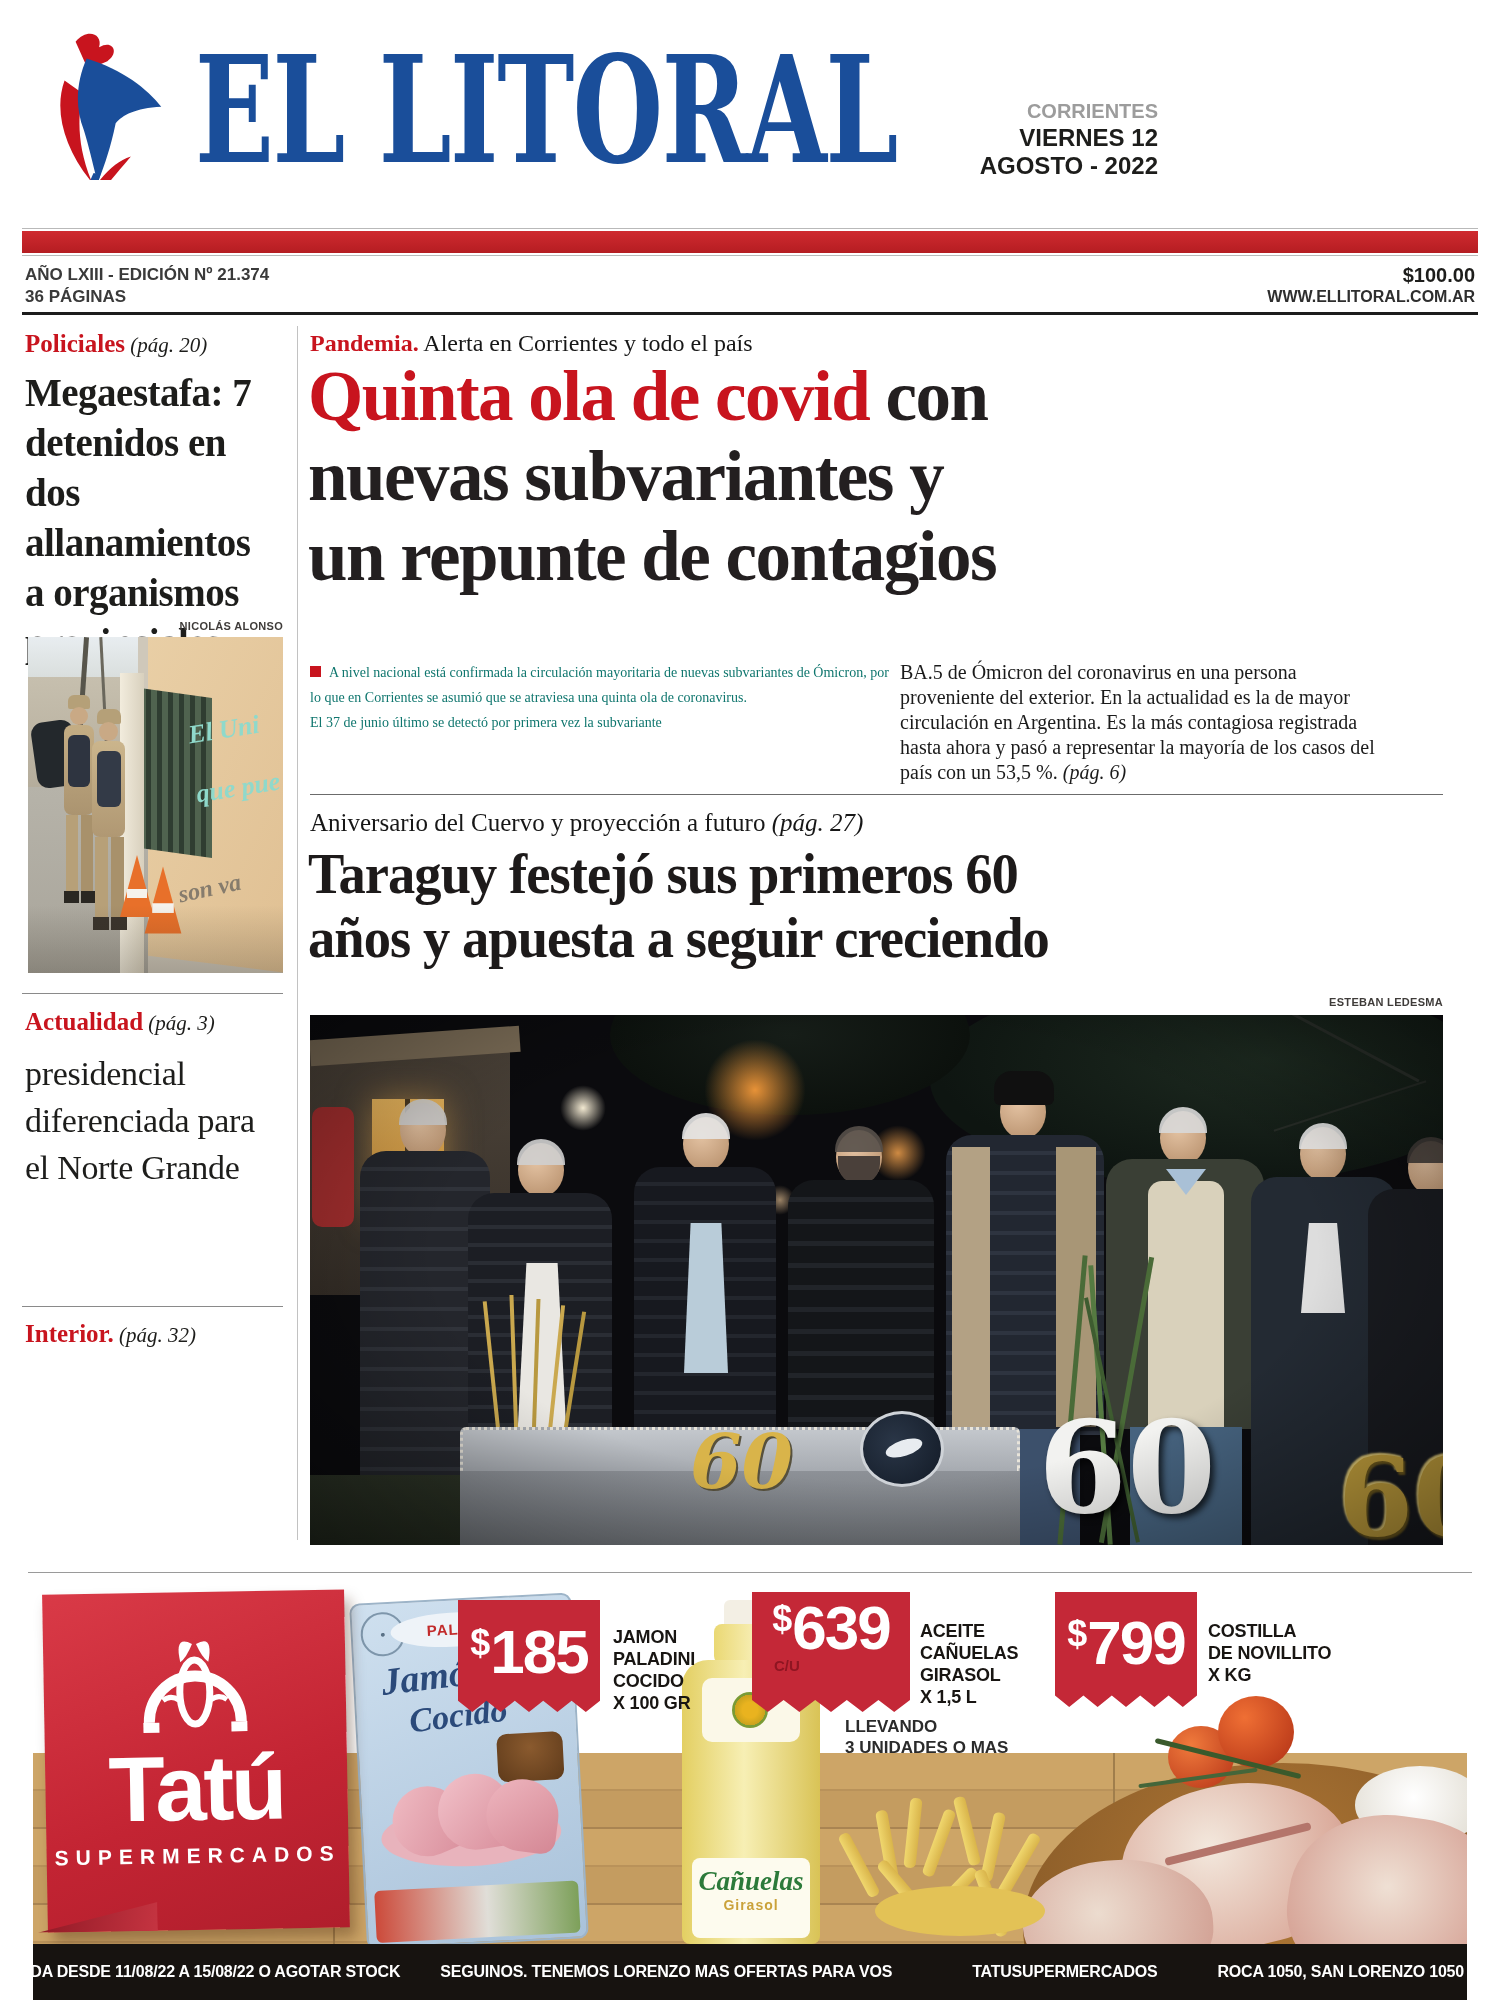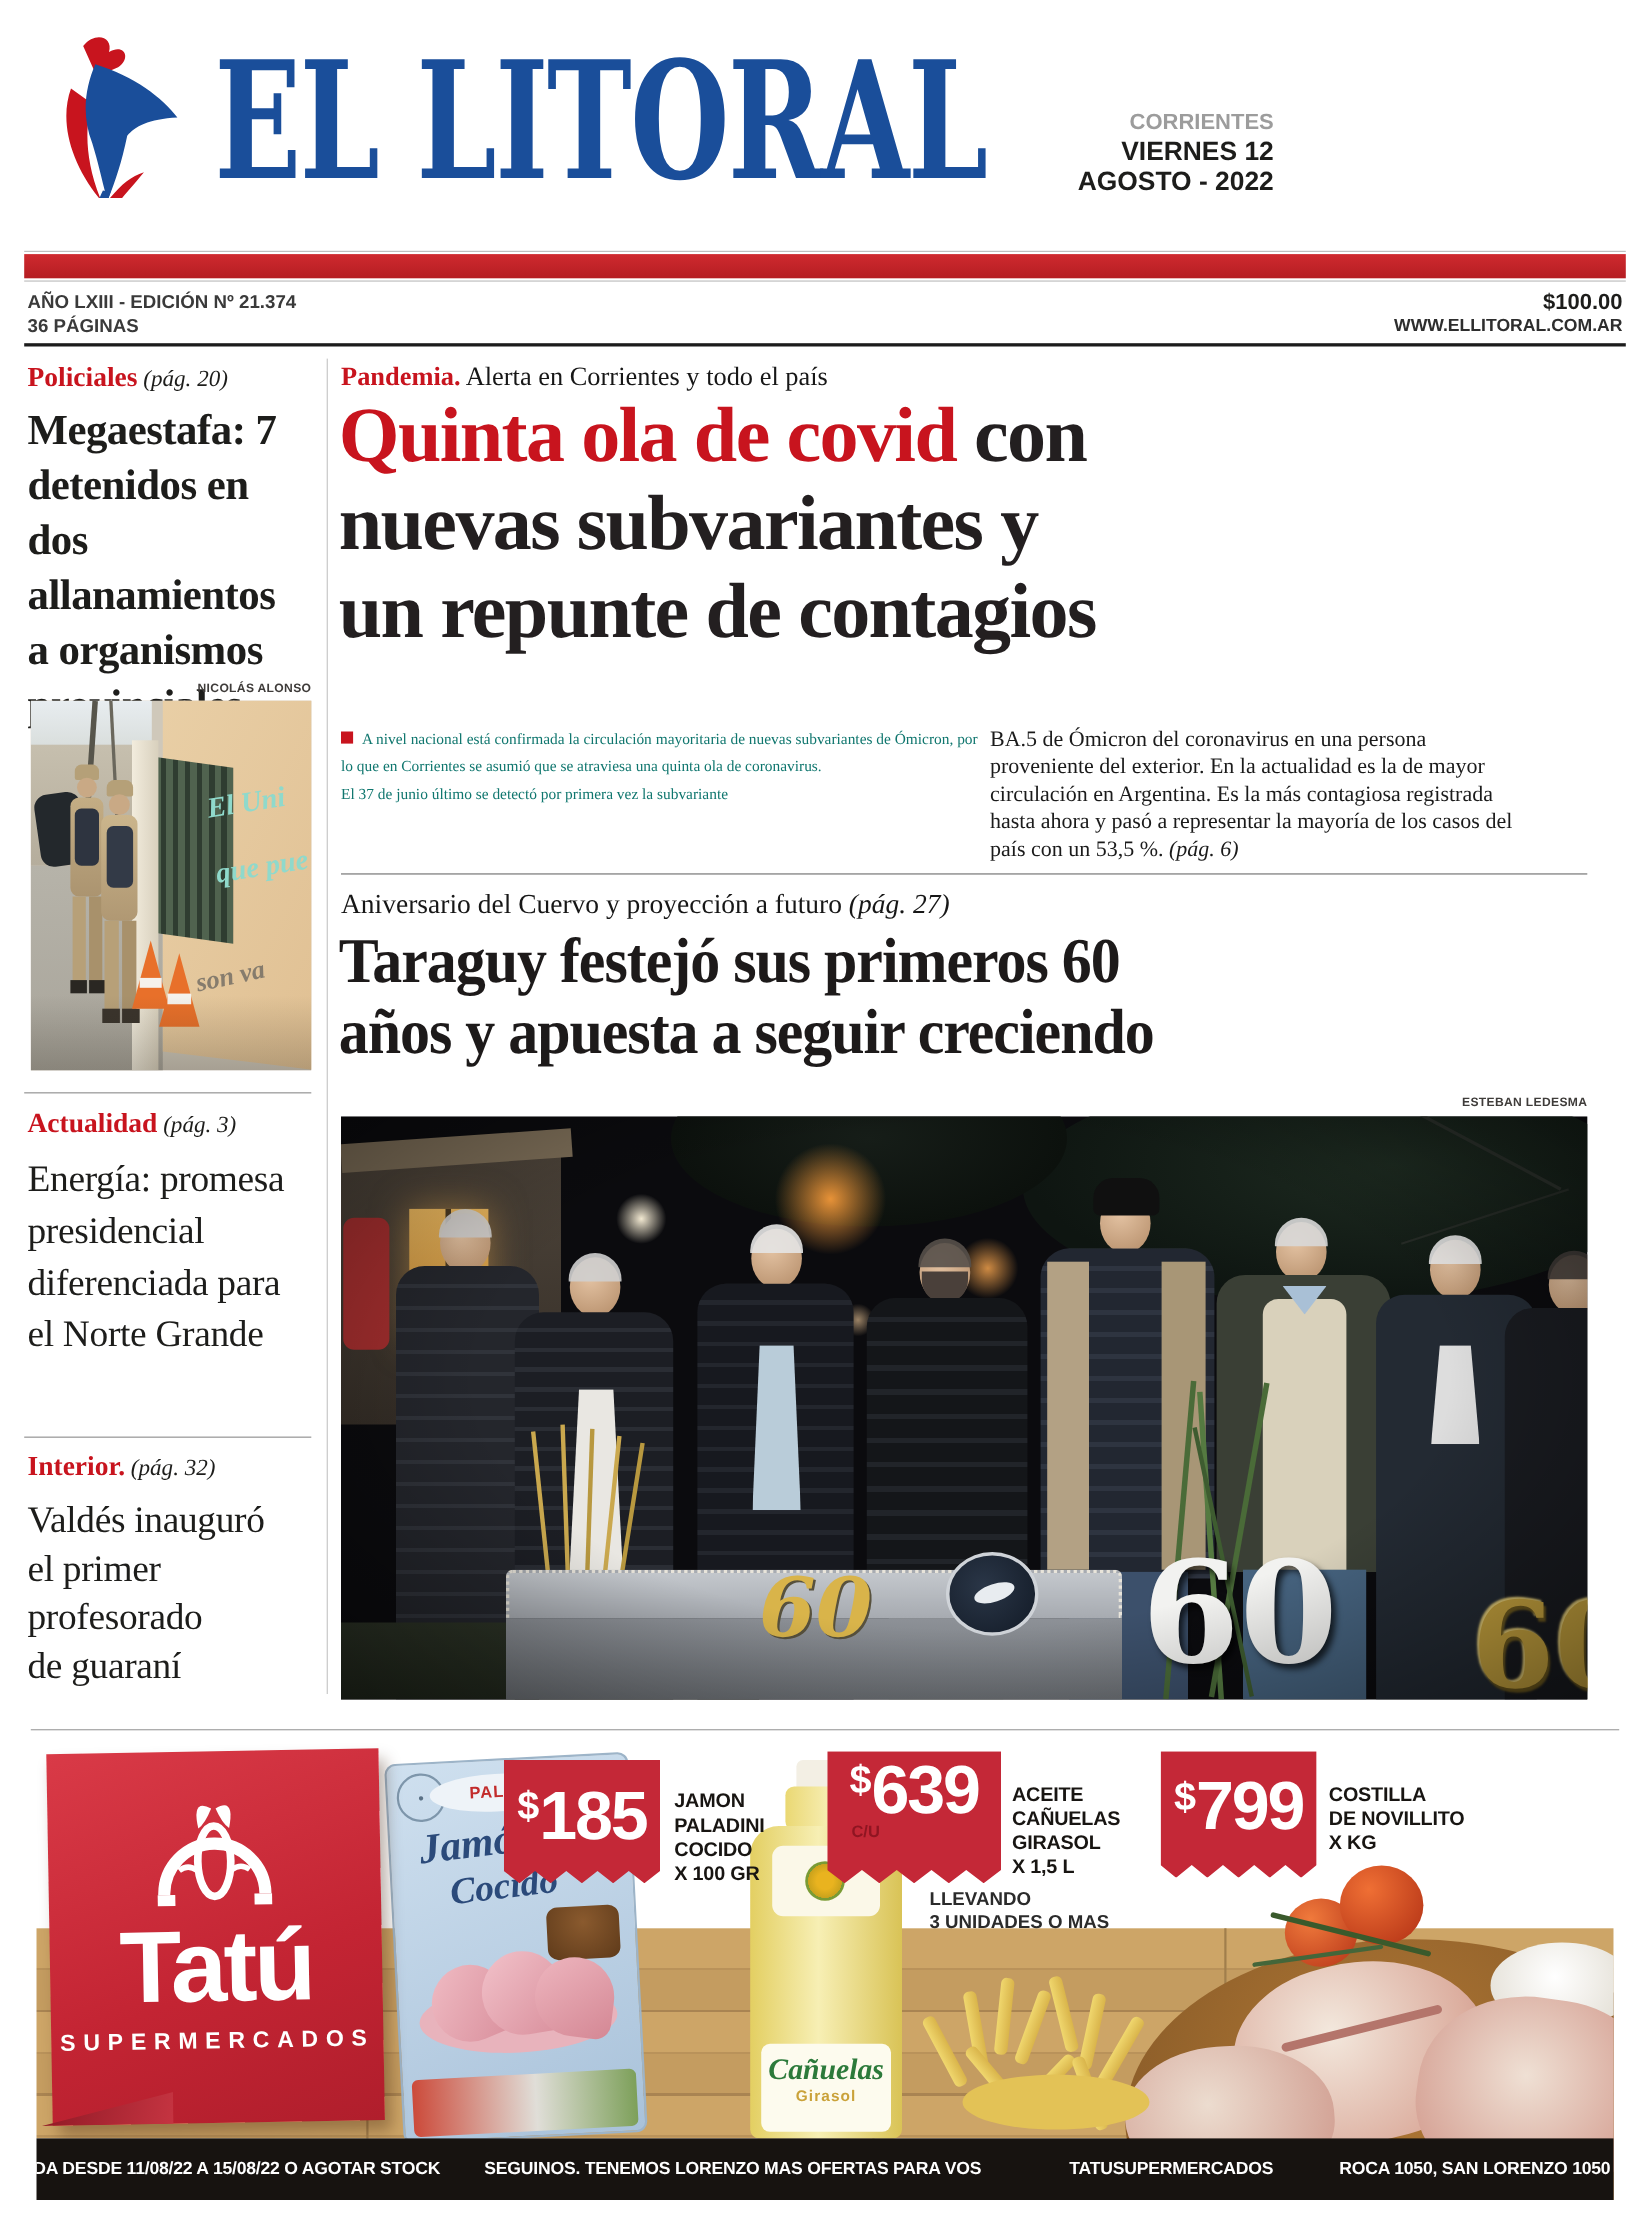--- a/index.html
+++ b/index.html
@@ -132,38 +132,31 @@
   <div class="abs" style="left:0;top:268px;width:255px;height:70px;background:linear-gradient(180deg,rgba(40,35,25,0),rgba(40,35,25,.25))"></div>
 </div>
 
 <div class="abs rule" style="left:22px;top:993px;width:261px"></div>
 
 <div class="abs" style="left:25px;top:1006px;width:272px">
   <div style="font-size:25px;line-height:30px">
     <span class="seclabel">Actualidad</span><span class="secpage"> (pág. 3)</span>
   </div>
   <div class="lhead" style="margin-top:12px;font-size:34px;line-height:47px;letter-spacing:-.3px">
-    <div>Energía: promesa</div>
     <div>presidencial</div>
     <div>diferenciada para</div>
     <div>el Norte Grande</div>
   </div>
 </div>
 
 <div class="abs rule" style="left:22px;top:1306px;width:261px"></div>
 
 <div class="abs" style="left:25px;top:1318px;width:272px">
   <div style="font-size:25px;line-height:30px">
     <span class="seclabel">Interior.</span><span class="secpage"> (pág. 32)</span>
-  </div>
-  <div class="lhead" style="margin-top:12px;font-size:34px;line-height:44px;letter-spacing:-.3px">
-    <div>Valdés inauguró</div>
-    <div>el primer</div>
-    <div>profesorado</div>
-    <div>de guaraní</div>
   </div>
 </div>
 
 <div class="abs serif" style="left:310px;top:328px;font-size:24px;line-height:30px">
   <span style="font-weight:bold;color:var(--red)">Pandemia.</span><span style="color:#171717"> Alerta en Corrientes y todo el país</span>
 </div>
 
 <div class="abs serif" style="left:308px;top:356px;width:1140px;font-size:71px;line-height:80px;font-weight:bold;letter-spacing:-1.5px;color:var(--ink)">
   <div><span style="color:var(--red)">Quinta ola de covid</span><span> con</span></div>
   <div>nuevas subvariantes y</div>

